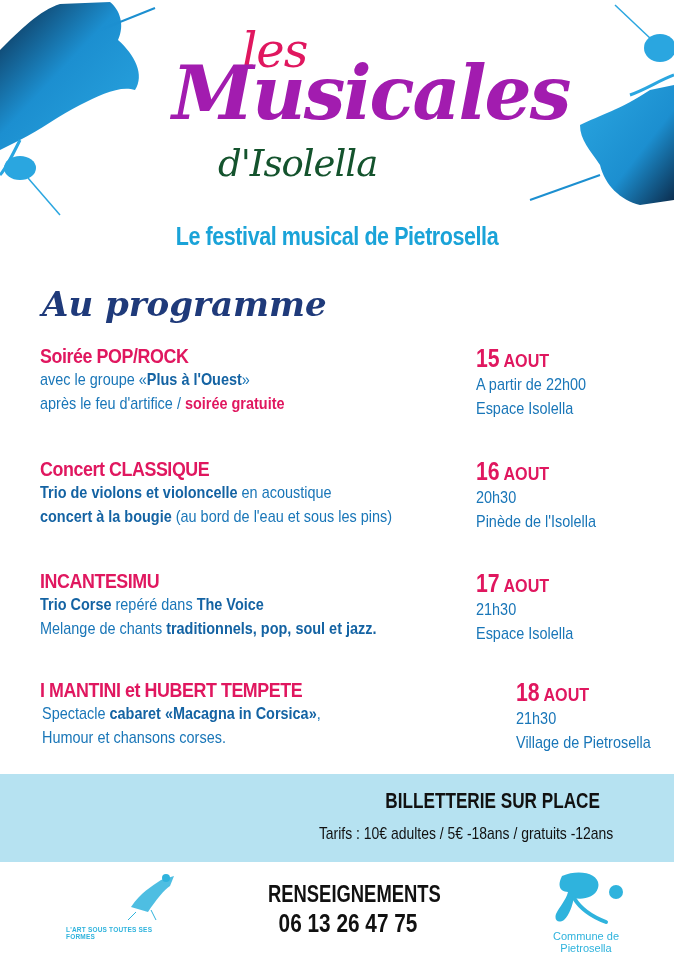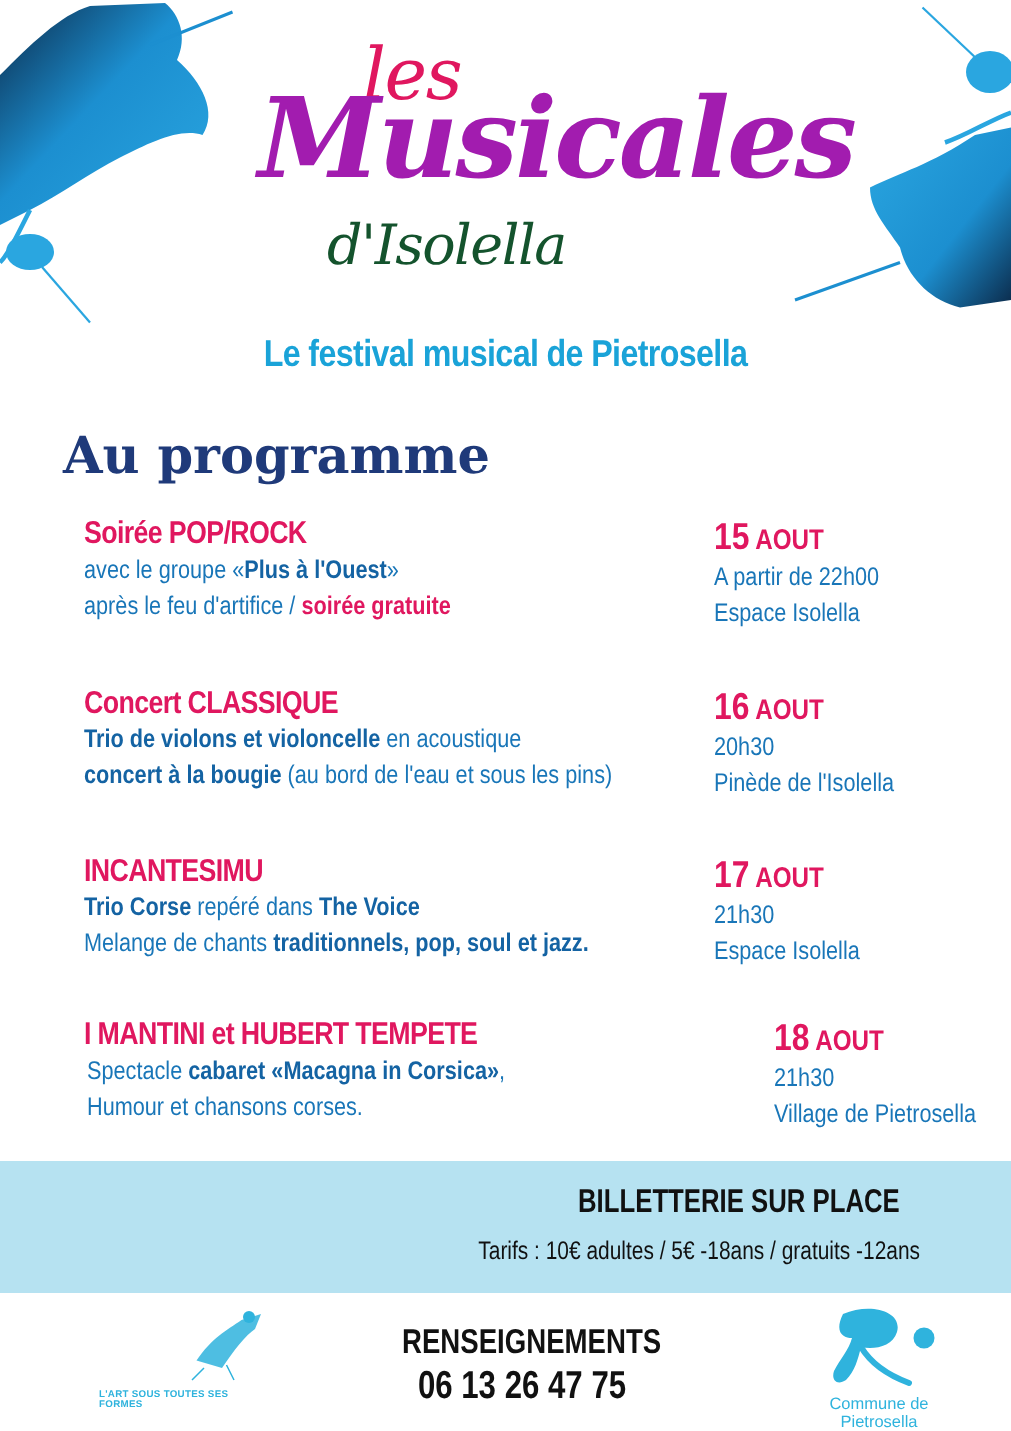--- a/index.html
+++ b/index.html
@@ -7,23 +7,23 @@
          font-family:"Liberation Sans", sans-serif; }
   .splash { position:absolute; }
   .les { position:absolute; left:242px; top:22px; font-family:"DejaVu Serif", serif; font-style:italic;
          color:#e0175f; font-size:48px; letter-spacing:-1px; }
   .musicales { position:absolute; left:172px; top:50px; font-family:"DejaVu Serif", serif; font-style:italic;
          color:#a21caf; font-size:74px; font-weight:bold; letter-spacing:-2px; }
   .isolella { position:absolute; left:218px; top:142px; font-family:"DejaVu Serif", serif; font-style:italic;
          color:#14532d; font-size:37px; letter-spacing:-1px; }
   .subtitle { position:absolute; top:222px; left:0; width:674px; text-align:center; color:#1aa3d8;
          font-weight:bold; font-size:25px; letter-spacing:-0.5px; transform:scaleX(0.86); }
-  .prog { position:absolute; left:42px; top:284px; font-family:"DejaVu Serif", serif; font-weight:bold;
+  .prog { position:absolute; left:42px; top:284px; font-family:"DejaVu Serif", serif; font-style:italic; font-weight:bold;
          color:#1f3a7a; font-size:34px; }
-  .event { position:absolute; left:56px; width:600px; }
+  .event { position:absolute; left:40px; width:600px; }
   .ev-title { color:#e0175f; font-weight:bold; font-size:21px; letter-spacing:-0.5px; transform-origin:left; transform:scaleX(0.85); white-space:nowrap; }
   .ev-line { color:#1976b8; font-size:17px; line-height:24px; transform-origin:left; transform:scaleX(0.85); white-space:nowrap; }
   .ev-line b { font-weight:bold; color:#1463a3; }
   .ev-line .pink { color:#e0175f; font-weight:bold; }
   .date { position:absolute; left:476px; width:180px; }
   .date-main { color:#e0175f; font-weight:bold; white-space:nowrap; transform-origin:left; transform:scaleX(0.85); }
   .date-main .num { font-size:25px; }
   .date-main .mon { font-size:19px; }
   .date-line { color:#1976b8; font-size:17px; line-height:24px; white-space:nowrap; transform-origin:left; transform:scaleX(0.85); }
   .ticket { position:absolute; left:0; top:774px; width:674px; height:88px; background:#b6e2f1; text-align:right; }

